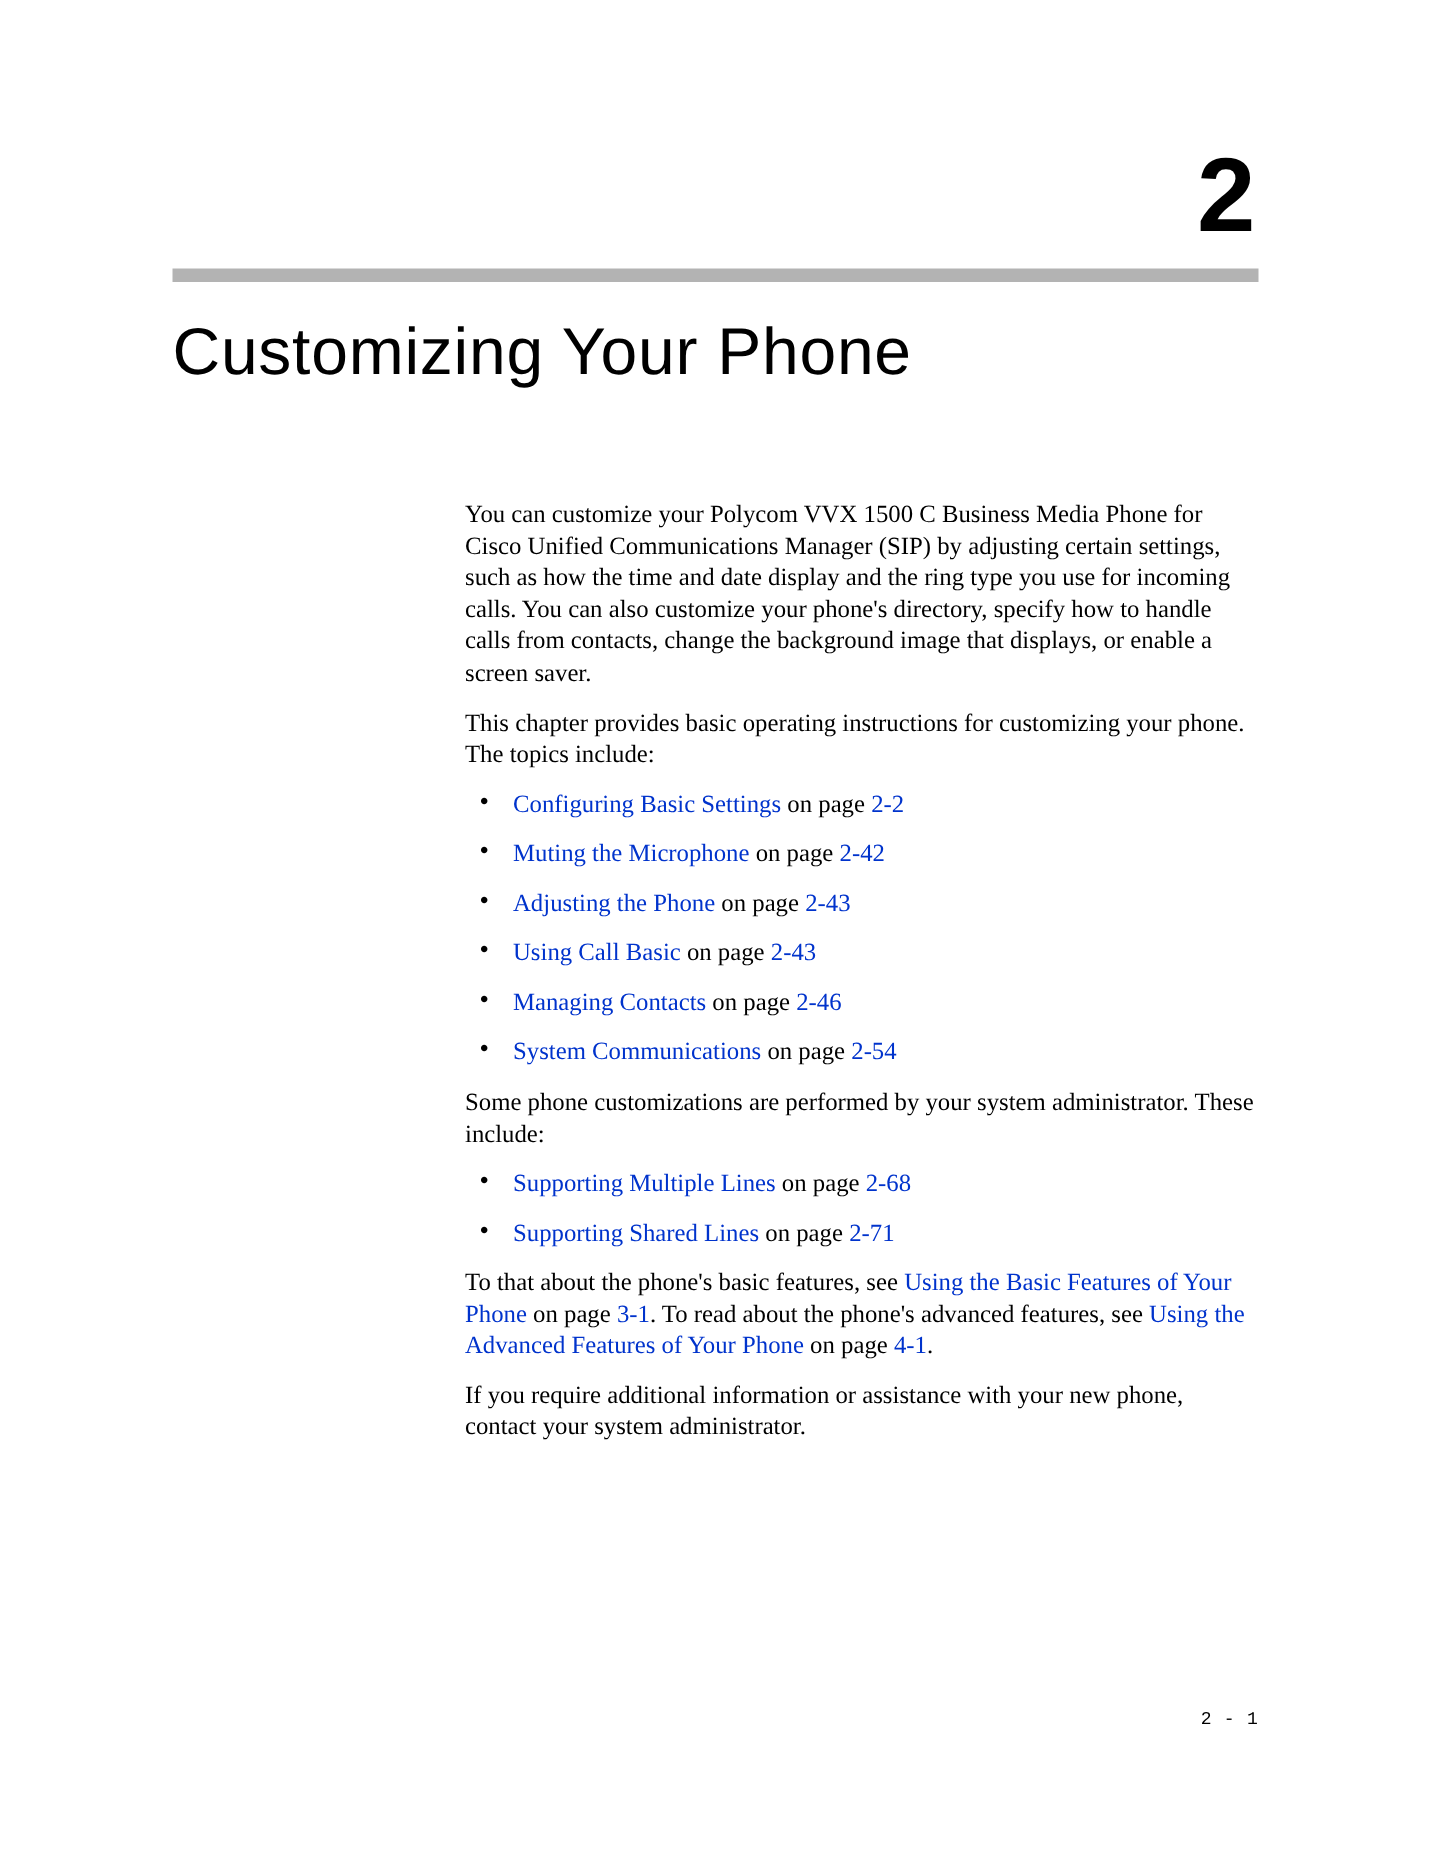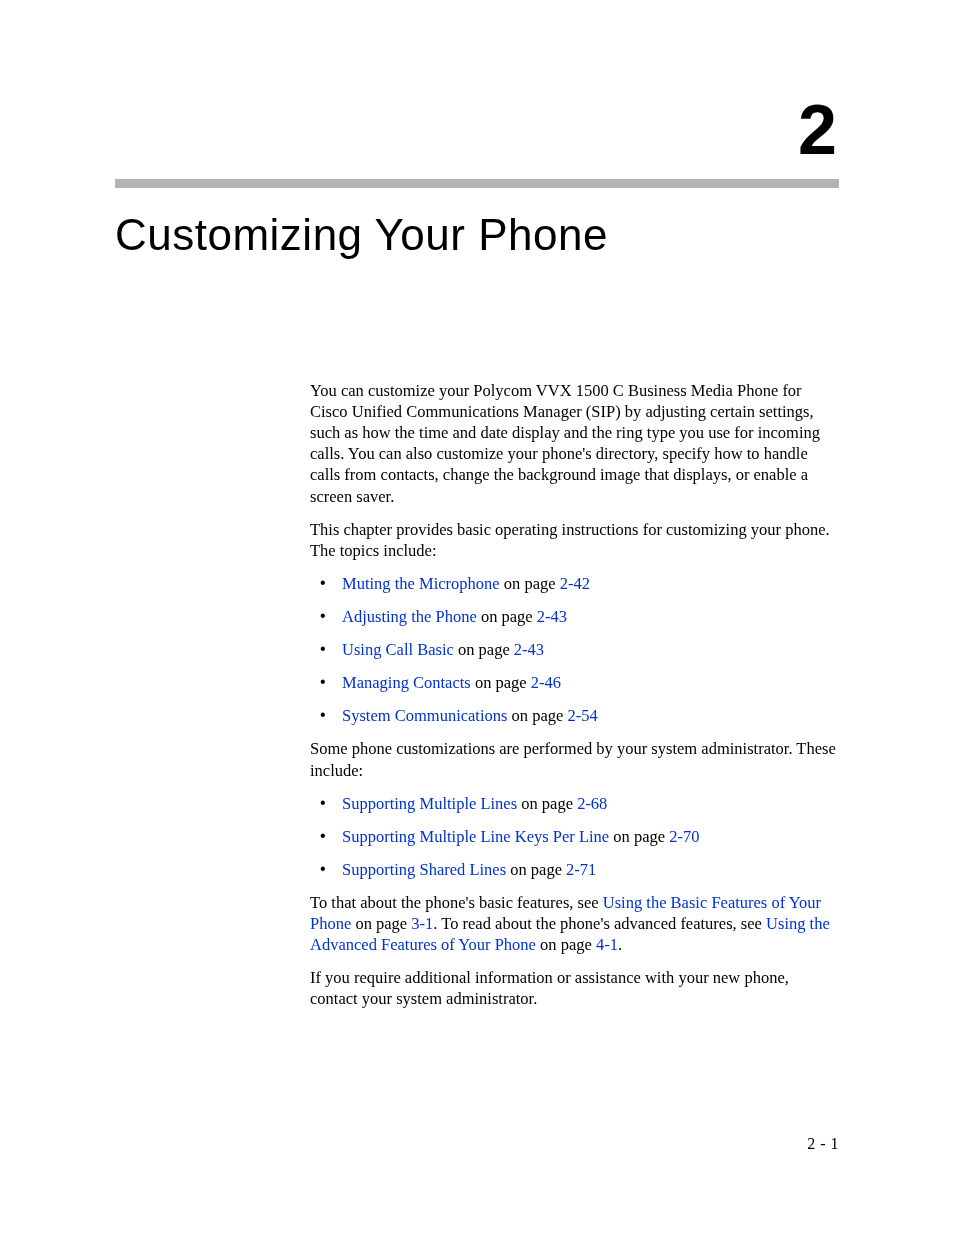--- a/index.html
+++ b/index.html
@@ -36,21 +36,21 @@
   .chapter-title {
     font-family: Futura, "Century Gothic", "Trebuchet MS", Arial, sans-serif;
     font-weight: 400;
     font-size: 44px;
     letter-spacing: 0.5px;
     margin: 0;
     color: #000;
   }
   .body-block {
     margin-left: 195px;
-    margin-top: 120px;
+    margin-top: 72px;
     font-size: 16.5px;
     line-height: 1.28;
     color: #000000;
   }
   .body-block p {
     margin: 0 0 12px 0;
   }
   ul.topics {
     list-style: none;
     padding: 0;
@@ -69,54 +69,54 @@
     font-family: Arial, sans-serif;
     font-size: 16px;
   }
   .link {
     color: #0033cc;
   }
   .page-number {
     position: absolute;
     bottom: 82px;
     right: 115px;
-    font-family: Liberation Serif, serif;
-    font-size: 16px;
+    font-family: Liberation Mono, monospace;
+    font-size: 12px;
     letter-spacing: 0.5px;
     color: #000;
   }
 </style>
 </head>
 <body>
 
 <div class="page">
 
   <div class="chapter-number">2</div>
   <div class="separator-bar"></div>
   <h1 class="chapter-title">Customizing Your Phone</h1>
 
   <div class="body-block">
 
     <p>You can customize your Polycom VVX 1500 C Business Media Phone for Cisco Unified Communications Manager (SIP) by adjusting certain settings, such as how the time and date display and the ring type you use for incoming calls. You can also customize your phone's directory, specify how to handle calls from contacts, change the background image that displays, or enable a screen saver.</p>
 
     <p>This chapter provides basic operating instructions for customizing your phone. The topics include:</p>
 
     <ul class="topics">
+      <li><span class="link">Configuring Basic Settings</span><span> on page </span><span class="link">2-2</span></li>
       <li><span class="link">Muting the Microphone</span><span> on page </span><span class="link">2-42</span></li>
       <li><span class="link">Adjusting the Phone</span><span> on page </span><span class="link">2-43</span></li>
       <li><span class="link">Using Call Basic</span><span> on page </span><span class="link">2-43</span></li>
       <li><span class="link">Managing Contacts</span><span> on page </span><span class="link">2-46</span></li>
       <li><span class="link">System Communications</span><span> on page </span><span class="link">2-54</span></li>
     </ul>
 
     <p>Some phone customizations are performed by your system administrator. These include:</p>
 
     <ul class="topics">
       <li><span class="link">Supporting Multiple Lines</span><span> on page </span><span class="link">2-68</span></li>
-      <li><span class="link">Supporting Multiple Line Keys Per Line</span><span> on page </span><span class="link">2-70</span></li>
       <li><span class="link">Supporting Shared Lines</span><span> on page </span><span class="link">2-71</span></li>
     </ul>
 
     <p><span>To that about the phone's basic features, see </span><span class="link">Using the Basic Features of Your Phone</span><span> on page </span><span class="link">3-1</span><span>. To read about the phone's advanced features, see </span><span class="link">Using the Advanced Features of Your Phone</span><span> on page </span><span class="link">4-1</span><span>.</span></p>
 
     <p>If you require additional information or assistance with your new phone, contact your system administrator.</p>
 
   </div>
 
   <div class="page-number">2 - 1</div>

